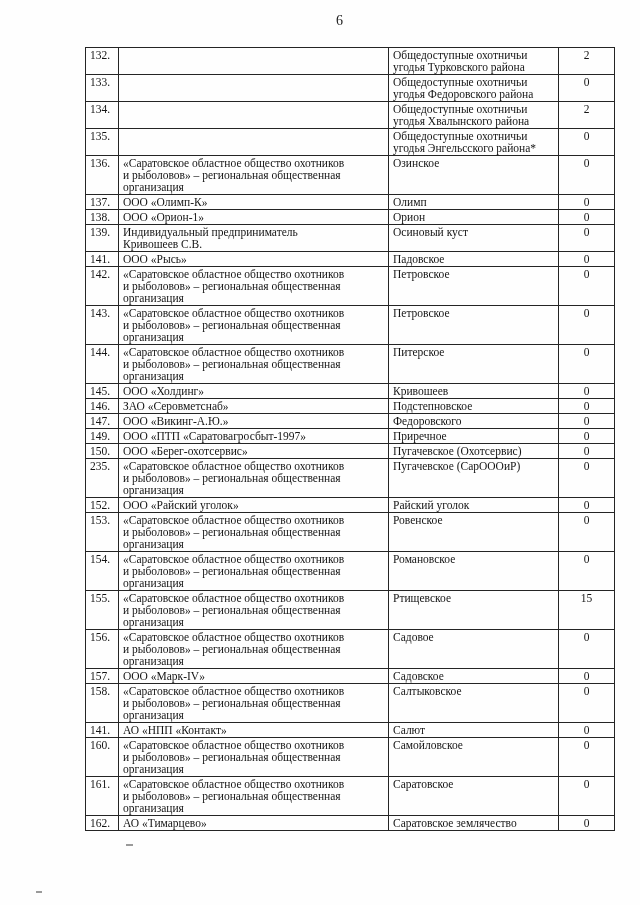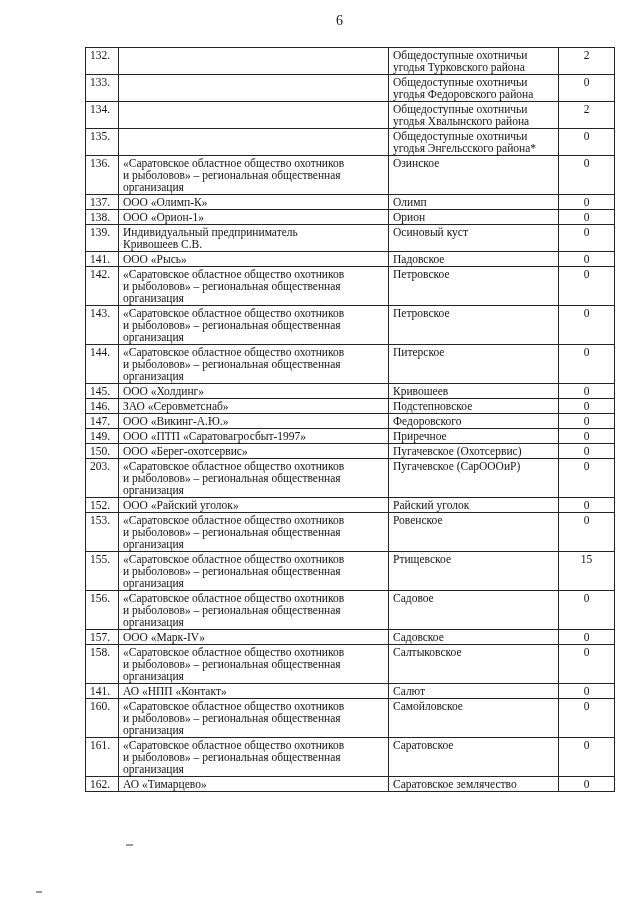--- a/index.html
+++ b/index.html
@@ -178,21 +178,21 @@
         <td class="hunting-ground-cell">Приречное</td>
         <td class="count-cell">0</td>
       </tr>
       <tr>
         <td class="row-number-cell">150.</td>
         <td class="organization-cell">ООО «Берег-охотсервис»</td>
         <td class="hunting-ground-cell">Пугачевское (Охотсервис)</td>
         <td class="count-cell">0</td>
       </tr>
       <tr>
-        <td class="row-number-cell">203.</td>
+        <td class="row-number-cell">235.</td>
         <td class="organization-cell">«Саратовское областное общество охотников
 и рыболовов» – региональная общественная
 организация</td>
         <td class="hunting-ground-cell">Пугачевское (СарОООиР)</td>
         <td class="count-cell">0</td>
       </tr>
       <tr>
         <td class="row-number-cell">152.</td>
         <td class="organization-cell">ООО «Райский уголок»</td>
         <td class="hunting-ground-cell">Райский уголок</td>
@@ -200,20 +200,28 @@
       </tr>
       <tr>
         <td class="row-number-cell">153.</td>
         <td class="organization-cell">«Саратовское областное общество охотников
 и рыболовов» – региональная общественная
 организация</td>
         <td class="hunting-ground-cell">Ровенское</td>
         <td class="count-cell">0</td>
       </tr>
       <tr>
+        <td class="row-number-cell">154.</td>
+        <td class="organization-cell">«Саратовское областное общество охотников
+и рыболовов» – региональная общественная
+организация</td>
+        <td class="hunting-ground-cell">Романовское</td>
+        <td class="count-cell">0</td>
+      </tr>
+      <tr>
         <td class="row-number-cell">155.</td>
         <td class="organization-cell">«Саратовское областное общество охотников
 и рыболовов» – региональная общественная
 организация</td>
         <td class="hunting-ground-cell">Ртищевское</td>
         <td class="count-cell">15</td>
       </tr>
       <tr>
         <td class="row-number-cell">156.</td>
         <td class="organization-cell">«Саратовское областное общество охотников

